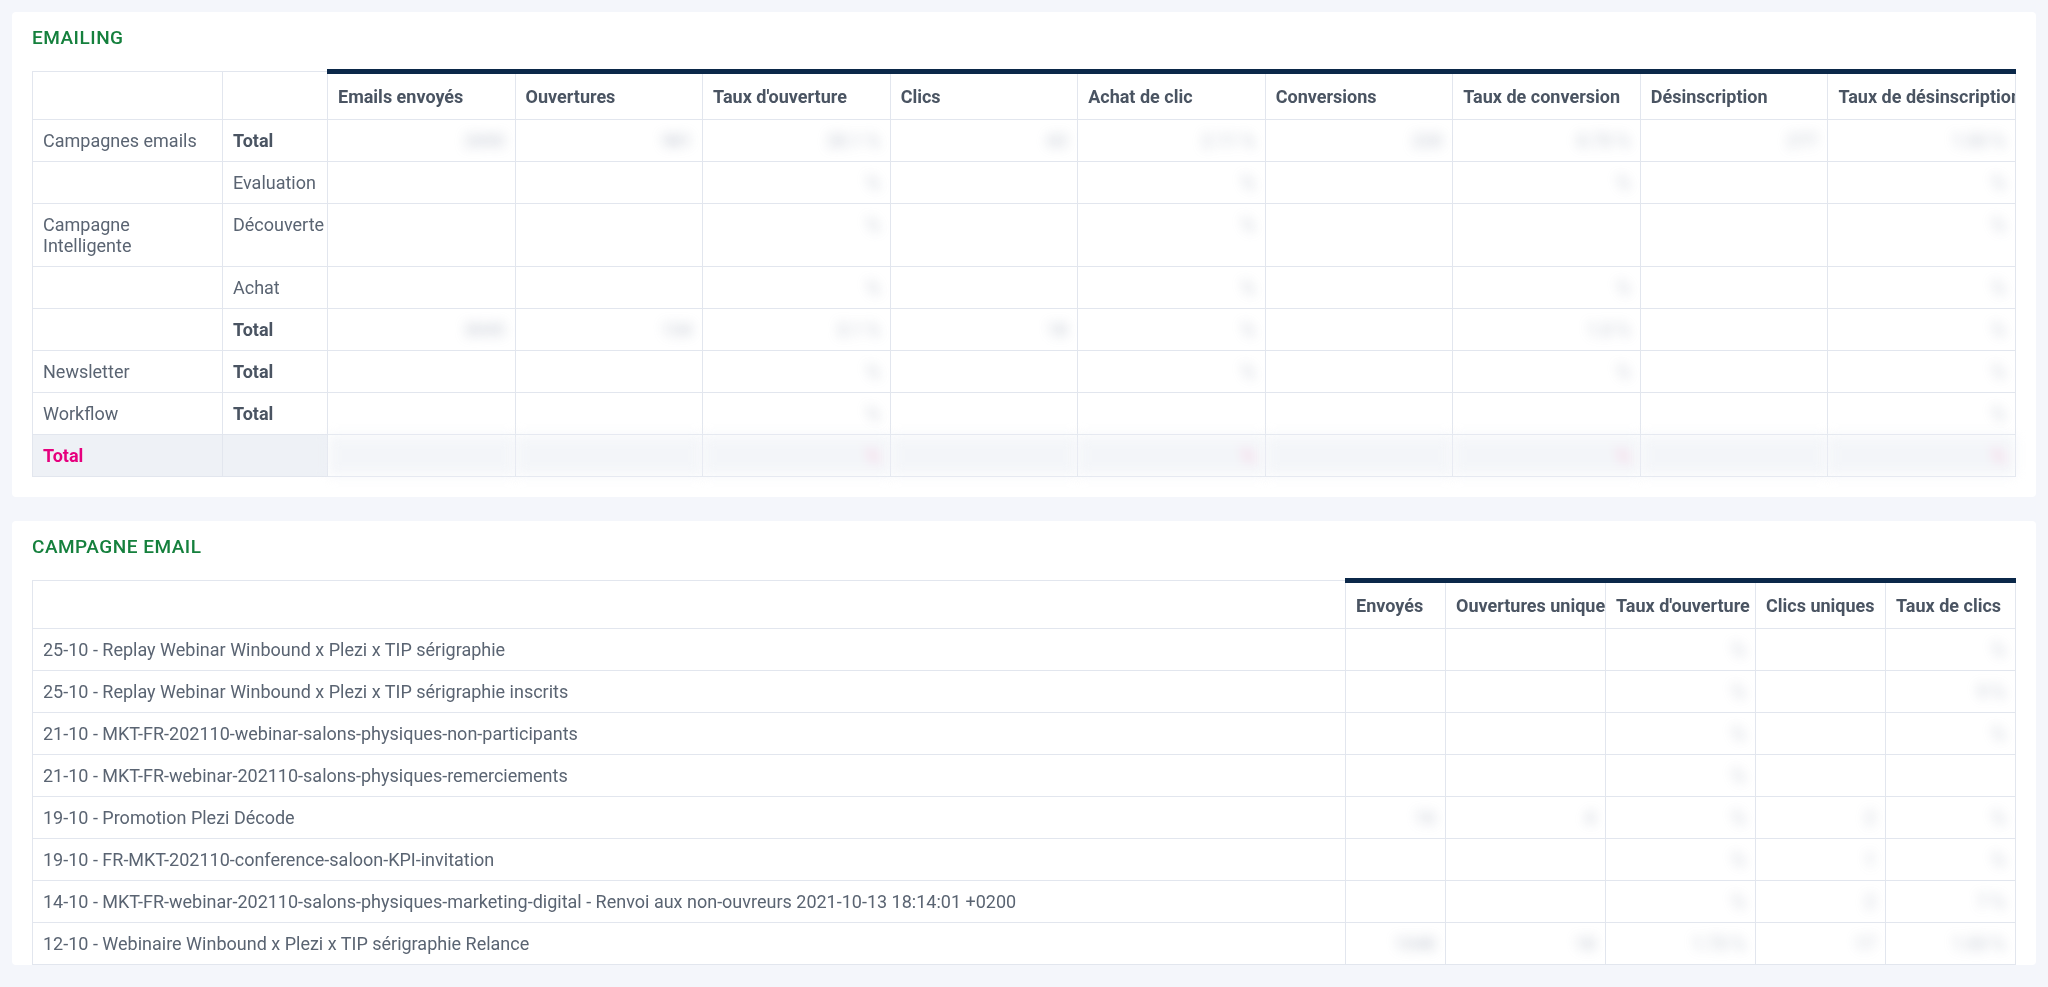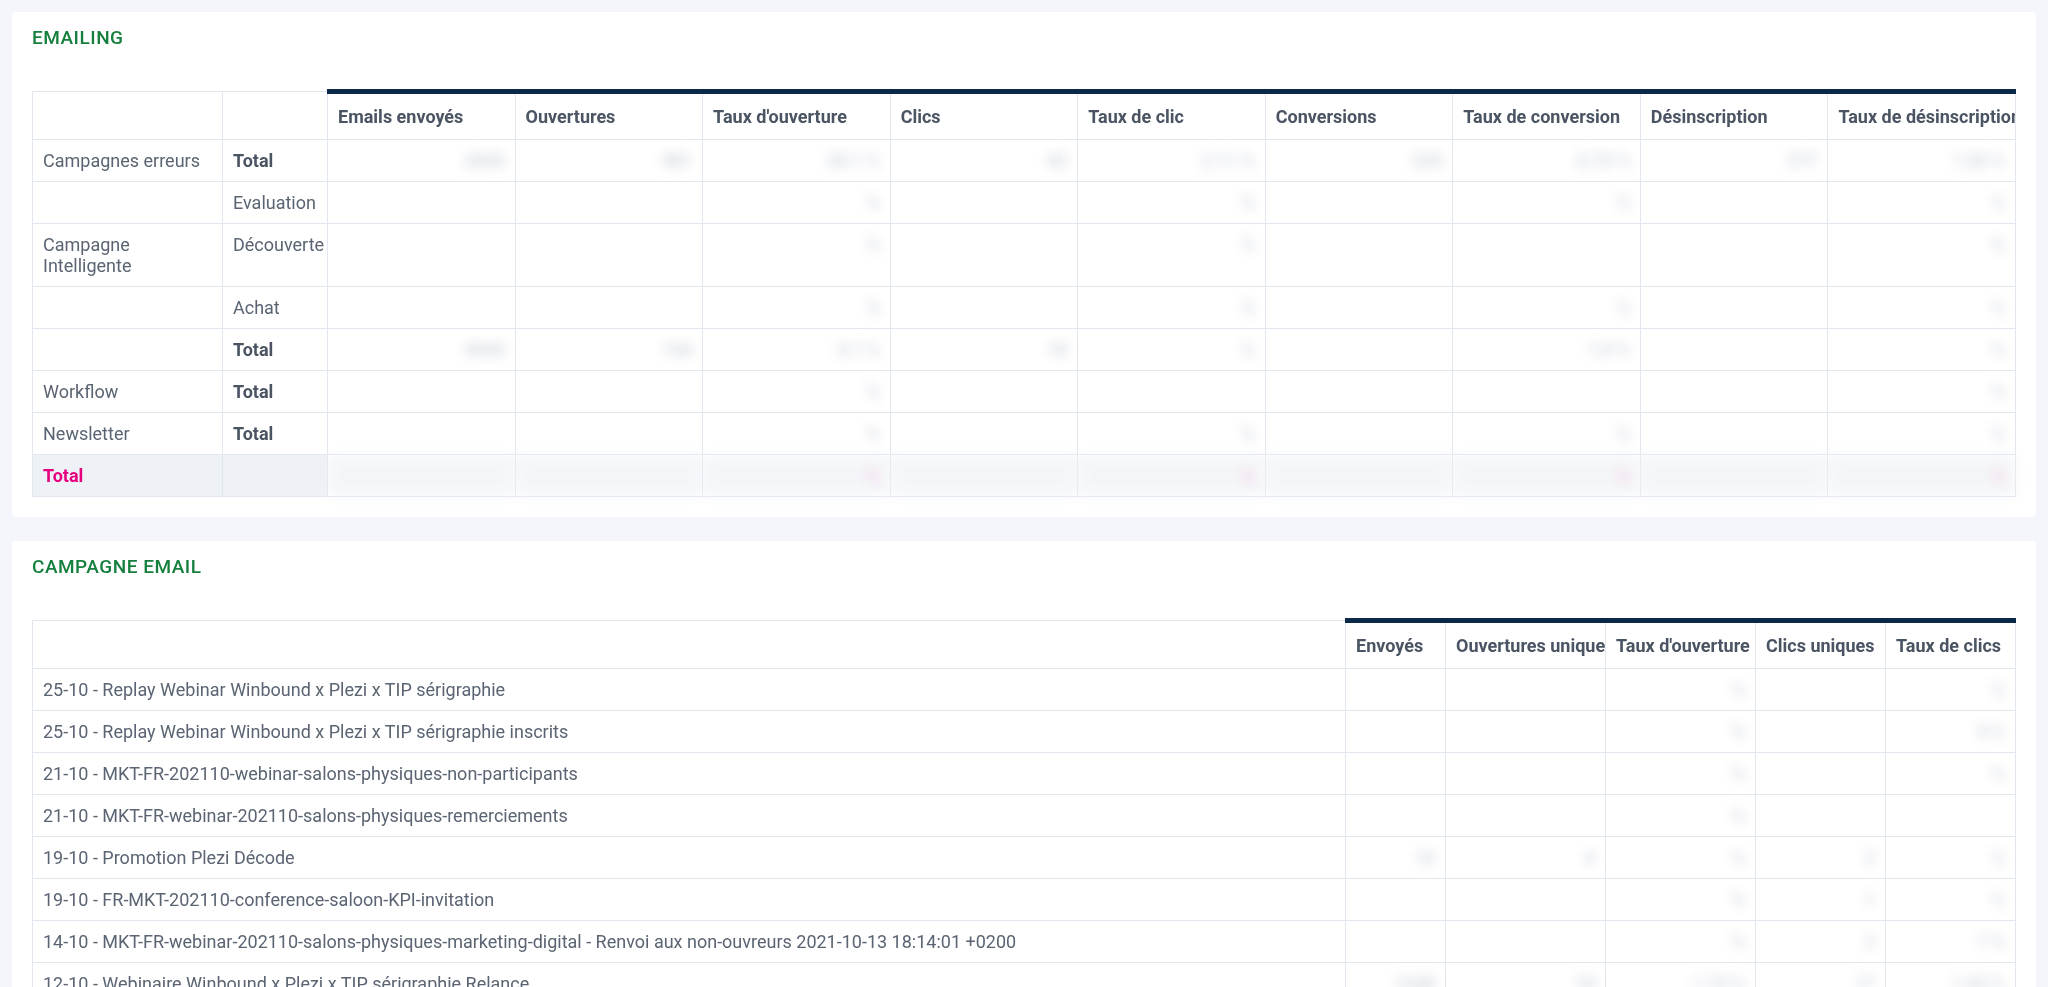--- a/index.html
+++ b/index.html
@@ -20,21 +20,20 @@
       color: #15803d;
       font-size: 19px;
       font-weight: 500;
       letter-spacing: 0.5px;
       margin-bottom: 20px;
     }
     table {
       width: 100%;
       border-collapse: collapse;
       table-layout: fixed;
-      margin-top: 40px;
     }
     thead th {
       background: #fff;
       color: #4a5462;
       font-weight: 700;
       text-align: left;
       padding: 12px 10px;
       border: 1px solid #e2e6ee;
       white-space: nowrap;
       overflow: hidden;
@@ -81,30 +80,30 @@
         <col>
     </colgroup>
     <thead>
       <tr>
         <th></th>
         <th></th>
         <th class="thead-top-border">Emails envoyés</th>
         <th class="thead-top-border">Ouvertures</th>
         <th class="thead-top-border">Taux d'ouverture</th>
         <th class="thead-top-border">Clics</th>
-        <th class="thead-top-border">Taux de clic</th>
+        <th class="thead-top-border">Achat de clic</th>
         <th class="thead-top-border">Conversions</th>
         <th class="thead-top-border">Taux de conversion</th>
         <th class="thead-top-border">Désinscription</th>
         <th class="thead-top-border">Taux de désinscription</th>
       </tr>
     </thead>
     <tbody id="emailing-body">
         <tr>
-          <td>Campagnes erreurs</td>
+          <td>Campagnes emails</td>
           <td class="label-bold">Total</td>
           <td class="num blur">2690</td>
           <td class="num blur">981</td>
           <td class="num blur">20.1 %</td>
           <td class="num blur">63</td>
           <td class="num blur">2.11 %</td>
           <td class="num blur">220</td>
           <td class="num blur">0.73 %</td>
           <td class="num blur">277</td>
           <td class="num blur">1.03 %</td>
@@ -155,42 +154,42 @@
           <td class="num blur">134</td>
           <td class="num blur">3.1 %</td>
           <td class="num blur">18</td>
           <td class="num blur">%</td>
           <td class="num blur"></td>
           <td class="num blur">1.0 %</td>
           <td class="num blur"></td>
           <td class="num blur">%</td>
         </tr>
         <tr>
+          <td>Newsletter</td>
+          <td class="label-bold">Total</td>
+          <td class="num blur"></td>
+          <td class="num blur"></td>
+          <td class="num blur">%</td>
+          <td class="num blur"></td>
+          <td class="num blur">%</td>
+          <td class="num blur"></td>
+          <td class="num blur">%</td>
+          <td class="num blur"></td>
+          <td class="num blur">%</td>
+        </tr>
+        <tr>
           <td>Workflow</td>
           <td class="label-bold">Total</td>
           <td class="num blur"></td>
           <td class="num blur"></td>
           <td class="num blur">%</td>
           <td class="num blur"></td>
           <td class="num blur"></td>
           <td class="num blur"></td>
           <td class="num blur"></td>
-          <td class="num blur"></td>
-          <td class="num blur">%</td>
-        </tr>
-        <tr>
-          <td>Newsletter</td>
-          <td class="label-bold">Total</td>
-          <td class="num blur"></td>
-          <td class="num blur"></td>
-          <td class="num blur">%</td>
-          <td class="num blur"></td>
-          <td class="num blur">%</td>
-          <td class="num blur"></td>
-          <td class="num blur">%</td>
           <td class="num blur"></td>
           <td class="num blur">%</td>
         </tr>
         <tr class="total-row">
           <td>Total</td>
           <td></td>
           <td class="num blur"></td>
           <td class="num blur"></td>
           <td class="num blur">%</td>
           <td class="num blur"></td>

